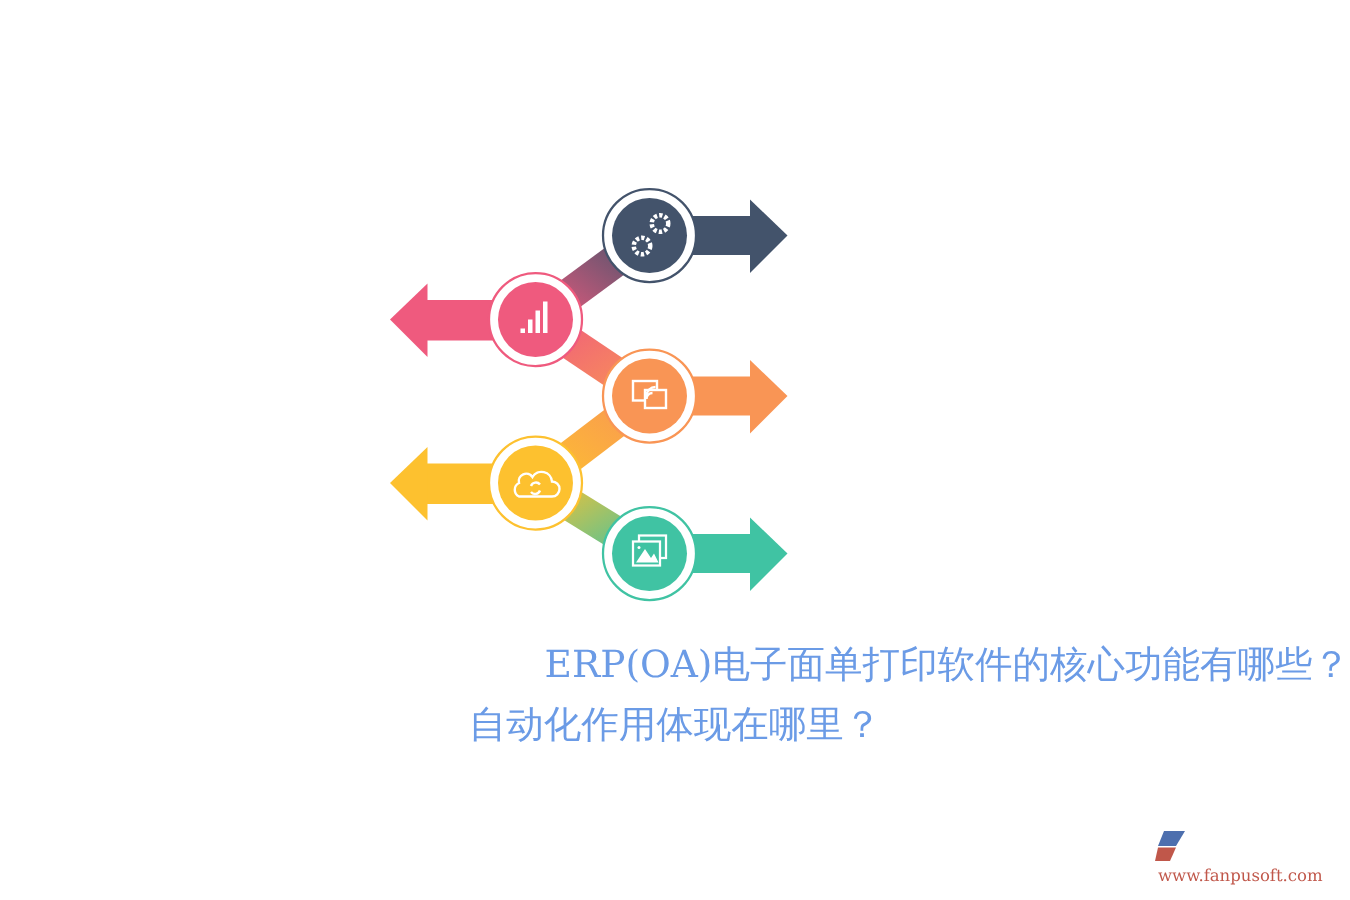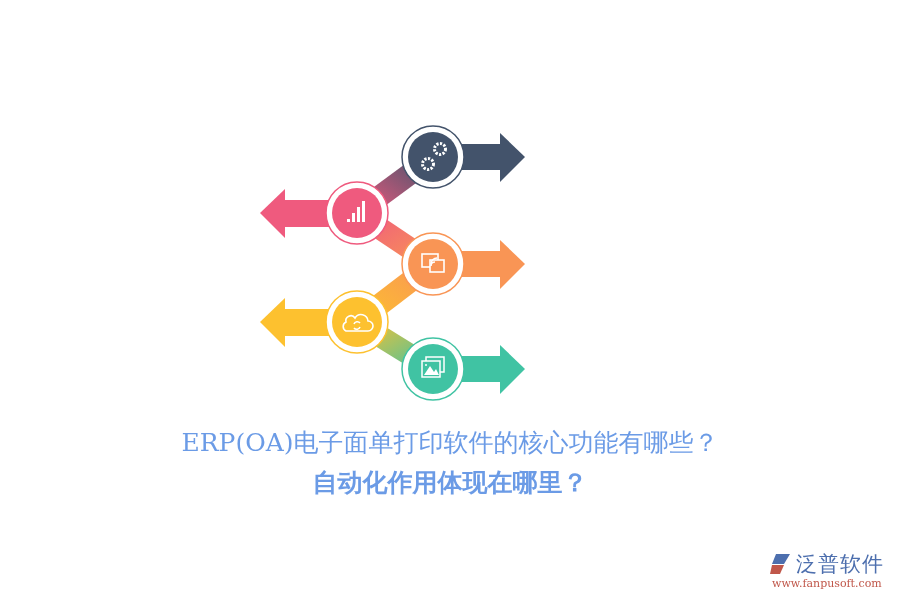--- a/index.html
+++ b/index.html
@@ -1,20 +1,20 @@
 <!DOCTYPE html>
 <html><head>
 <meta charset="utf-8">
 <style>
   html,body{margin:0;padding:0;background:#ffffff;}
   body{width:900px;height:600px;position:relative;overflow:hidden;font-family:"DejaVu Serif","Liberation Serif",serif;}
   #infographic{position:absolute;left:0;top:0;width:900px;height:600px;}
   .title{position:absolute;left:0;width:900px;text-align:center;color:#6b9be6;font-size:25px;line-height:30px;letter-spacing:0px;font-family:"DejaVu Serif","Liberation Serif",serif;}
-  #title1{top:428px;}
-  #title2{top:468px;font-weight:bold;}
+  #title1{top:428px;text-align:right;}
+  #title2{top:468px;}
   #logo{position:absolute;left:768px;top:552px;width:125px;height:40px;}
   #logo-name{position:absolute;left:28px;top:-2px;font-size:21px;color:#4d6fae;font-family:"DejaVu Sans","Liberation Sans",sans-serif;letter-spacing:1px;white-space:nowrap;}
   #logo-url{position:absolute;left:4px;top:25px;font-size:11px;color:#c0574a;font-family:"DejaVu Serif","Liberation Serif",serif;white-space:nowrap;}
 </style>
 </head>
 <body>
 
 <svg id="infographic" viewBox="0 0 900 600" xmlns="http://www.w3.org/2000/svg">
   <defs>
     <linearGradient id="g1" x1="0" y1="1" x2="1" y2="0">
@@ -117,15 +117,14 @@
 </svg>
 
 <div class="title" id="title1">ERP(OA)电子面单打印软件的核心功能有哪些？</div>
 <div class="title" id="title2">自动化作用体现在哪里？</div>
 
 <div id="logo">
   <svg width="26" height="24" viewBox="0 0 26 24" style="position:absolute;left:0;top:0;">
     <polygon points="8,2 22,2 16,12 4,12" fill="#4d6fae"></polygon>
     <polygon points="4,13 16,13 12,22 2,22" fill="#c0574a"></polygon>
   </svg>
-  <span id="logo-name">泛普软件</span>
   <span id="logo-url">www.fanpusoft.com</span>
 </div>
 
 </body></html>

